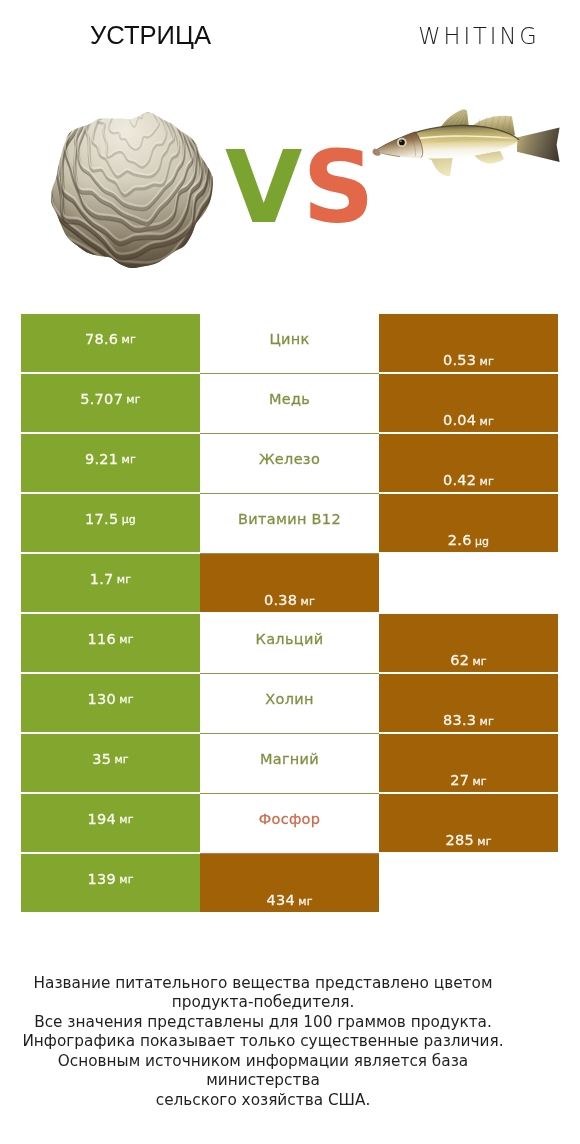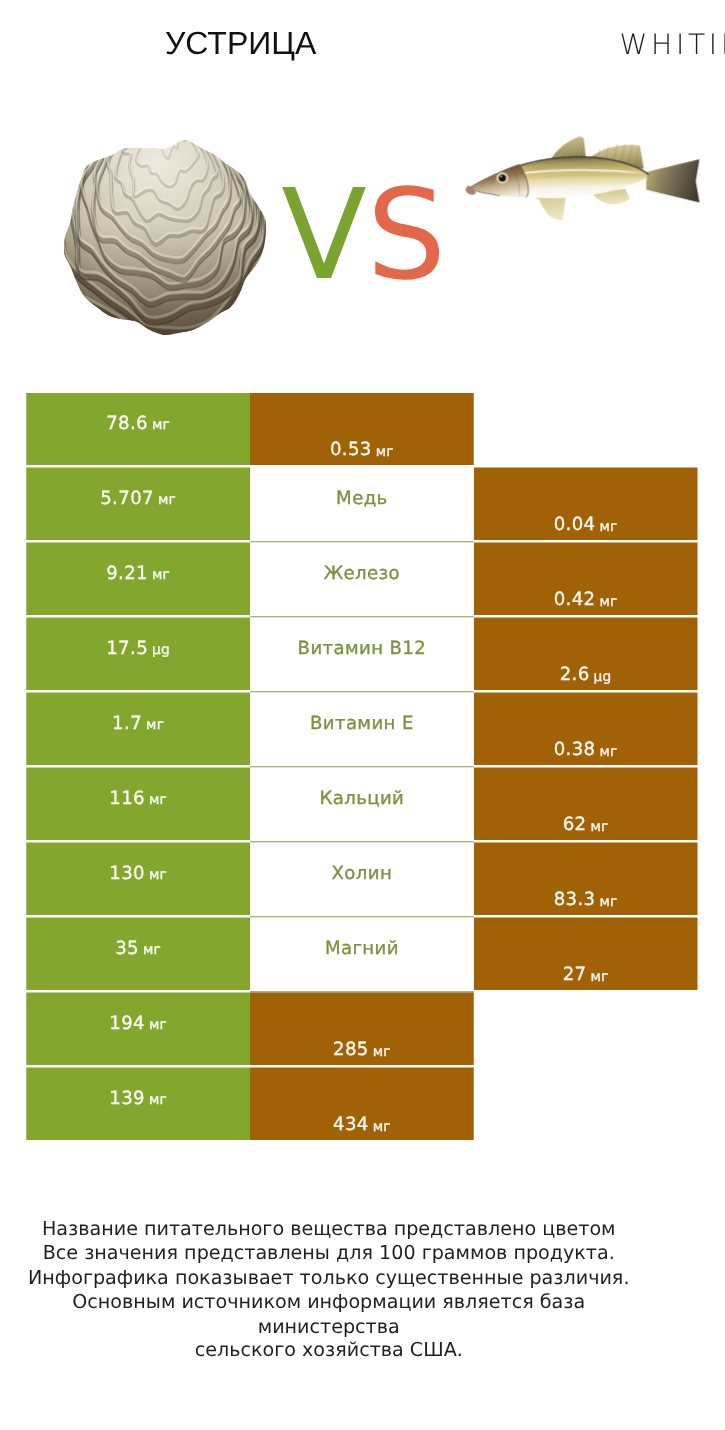--- a/index.html
+++ b/index.html
@@ -8,29 +8,29 @@
     width:580px;height:1144px;background:#ffffff;
     font-family:"Liberation Sans",sans-serif;
     position:relative;overflow:hidden;
     -webkit-font-smoothing:antialiased;
   }
   .page{position:absolute;left:0;top:0;width:580px;height:1144px;}
   
   .title, .vs, .table, .footer{transform:translateZ(0);}
 
   
-  .title{position:absolute;text-align:right;color:#111;font-weight:400;}
+  .title{position:absolute;text-align:center;color:#111;font-weight:400;padding-left:24px;}
   .title-left{left:0;top:22px;width:253px;font-size:25.6px;line-height:26px;letter-spacing:0px;}
   .title-right{left:290px;top:23px;width:327px;font-size:22.5px;line-height:26px;letter-spacing:3.0px;
                text-indent:3.0px;color:#1d1d1d;font-weight:200;
                font-family:"DejaVu Sans",sans-serif;}
 
   
   .vs{position:absolute;left:225px;top:138px;width:200px;text-align:left;
-      font-size:100px;line-height:100px;font-weight:400;letter-spacing:0px;
+      font-size:100px;line-height:100px;font-weight:700;letter-spacing:0px;
       font-family:"DejaVu Sans",sans-serif;white-space:nowrap;}
   .vs .v{color:#7aa32f;}
   .vs .s{color:#e3684a;}
 
   .oyster{position:absolute;left:51px;top:112px;width:162px;height:156px;}
   .oyster svg{display:block;width:162px;height:156px;}
   .fish{position:absolute;left:370px;top:105px;width:195px;height:95px;}
   .fish svg{display:block;width:195px;height:95px;}
   .oyster svg, .fish svg{shape-rendering:geometricPrecision;}
 
@@ -252,20 +252,24 @@
 </svg>
     </div>
   </div>
 
   <div class="table" id="table">
       <div class="row">
         <div class="cell c-left">
           <span class="val">78.6</span>
           <span class="unit">мг</span>
         </div>
+        <div class="cell c-mid">
+          <span class="name n-green">Цинк</span>
+          <span class="midline b-green"></span>
+        </div>
         <div class="cell c-right">
           <span class="val">0.53</span>
           <span class="unit">мг</span>
         </div>
       </div>
       <div class="row">
         <div class="cell c-left">
           <span class="val">5.707</span>
           <span class="unit">мг</span>
         </div>
@@ -304,24 +308,20 @@
         <div class="cell c-right">
           <span class="val">2.6</span>
           <span class="unit">µg</span>
         </div>
       </div>
       <div class="row">
         <div class="cell c-left">
           <span class="val">1.7</span>
           <span class="unit">мг</span>
         </div>
-        <div class="cell c-mid">
-          <span class="name n-green">Витамин E</span>
-          <span class="midline b-green"></span>
-        </div>
         <div class="cell c-right">
           <span class="val">0.38</span>
           <span class="unit">мг</span>
         </div>
       </div>
       <div class="row">
         <div class="cell c-left">
           <span class="val">116</span>
           <span class="unit">мг</span>
         </div>
@@ -359,39 +359,44 @@
         </div>
         <div class="cell c-right">
           <span class="val">27</span>
           <span class="unit">мг</span>
         </div>
       </div>
       <div class="row">
         <div class="cell c-left">
           <span class="val">194</span>
           <span class="unit">мг</span>
+        </div>
+        <div class="cell c-mid">
+          <span class="name n-orange">Фосфор</span>
+          <span class="midline b-orange"></span>
         </div>
         <div class="cell c-right">
           <span class="val">285</span>
           <span class="unit">мг</span>
         </div>
       </div>
       <div class="row">
         <div class="cell c-left">
           <span class="val">139</span>
           <span class="unit">мг</span>
         </div>
         <div class="cell c-right">
           <span class="val">434</span>
           <span class="unit">мг</span>
         </div>
       </div>
     </div>
 
   <div class="footer" id="footer">
       <div>Название питательного вещества представлено цветом</div>
+      <div>продукта-победителя.</div>
       <div>Все значения представлены для 100 граммов продукта.</div>
       <div>Инфографика показывает только существенные различия.</div>
       <div>Основным источником информации является база министерства</div>
       <div>сельского хозяйства США.</div>
     </div>
 
 </div>
 
 </body></html>

